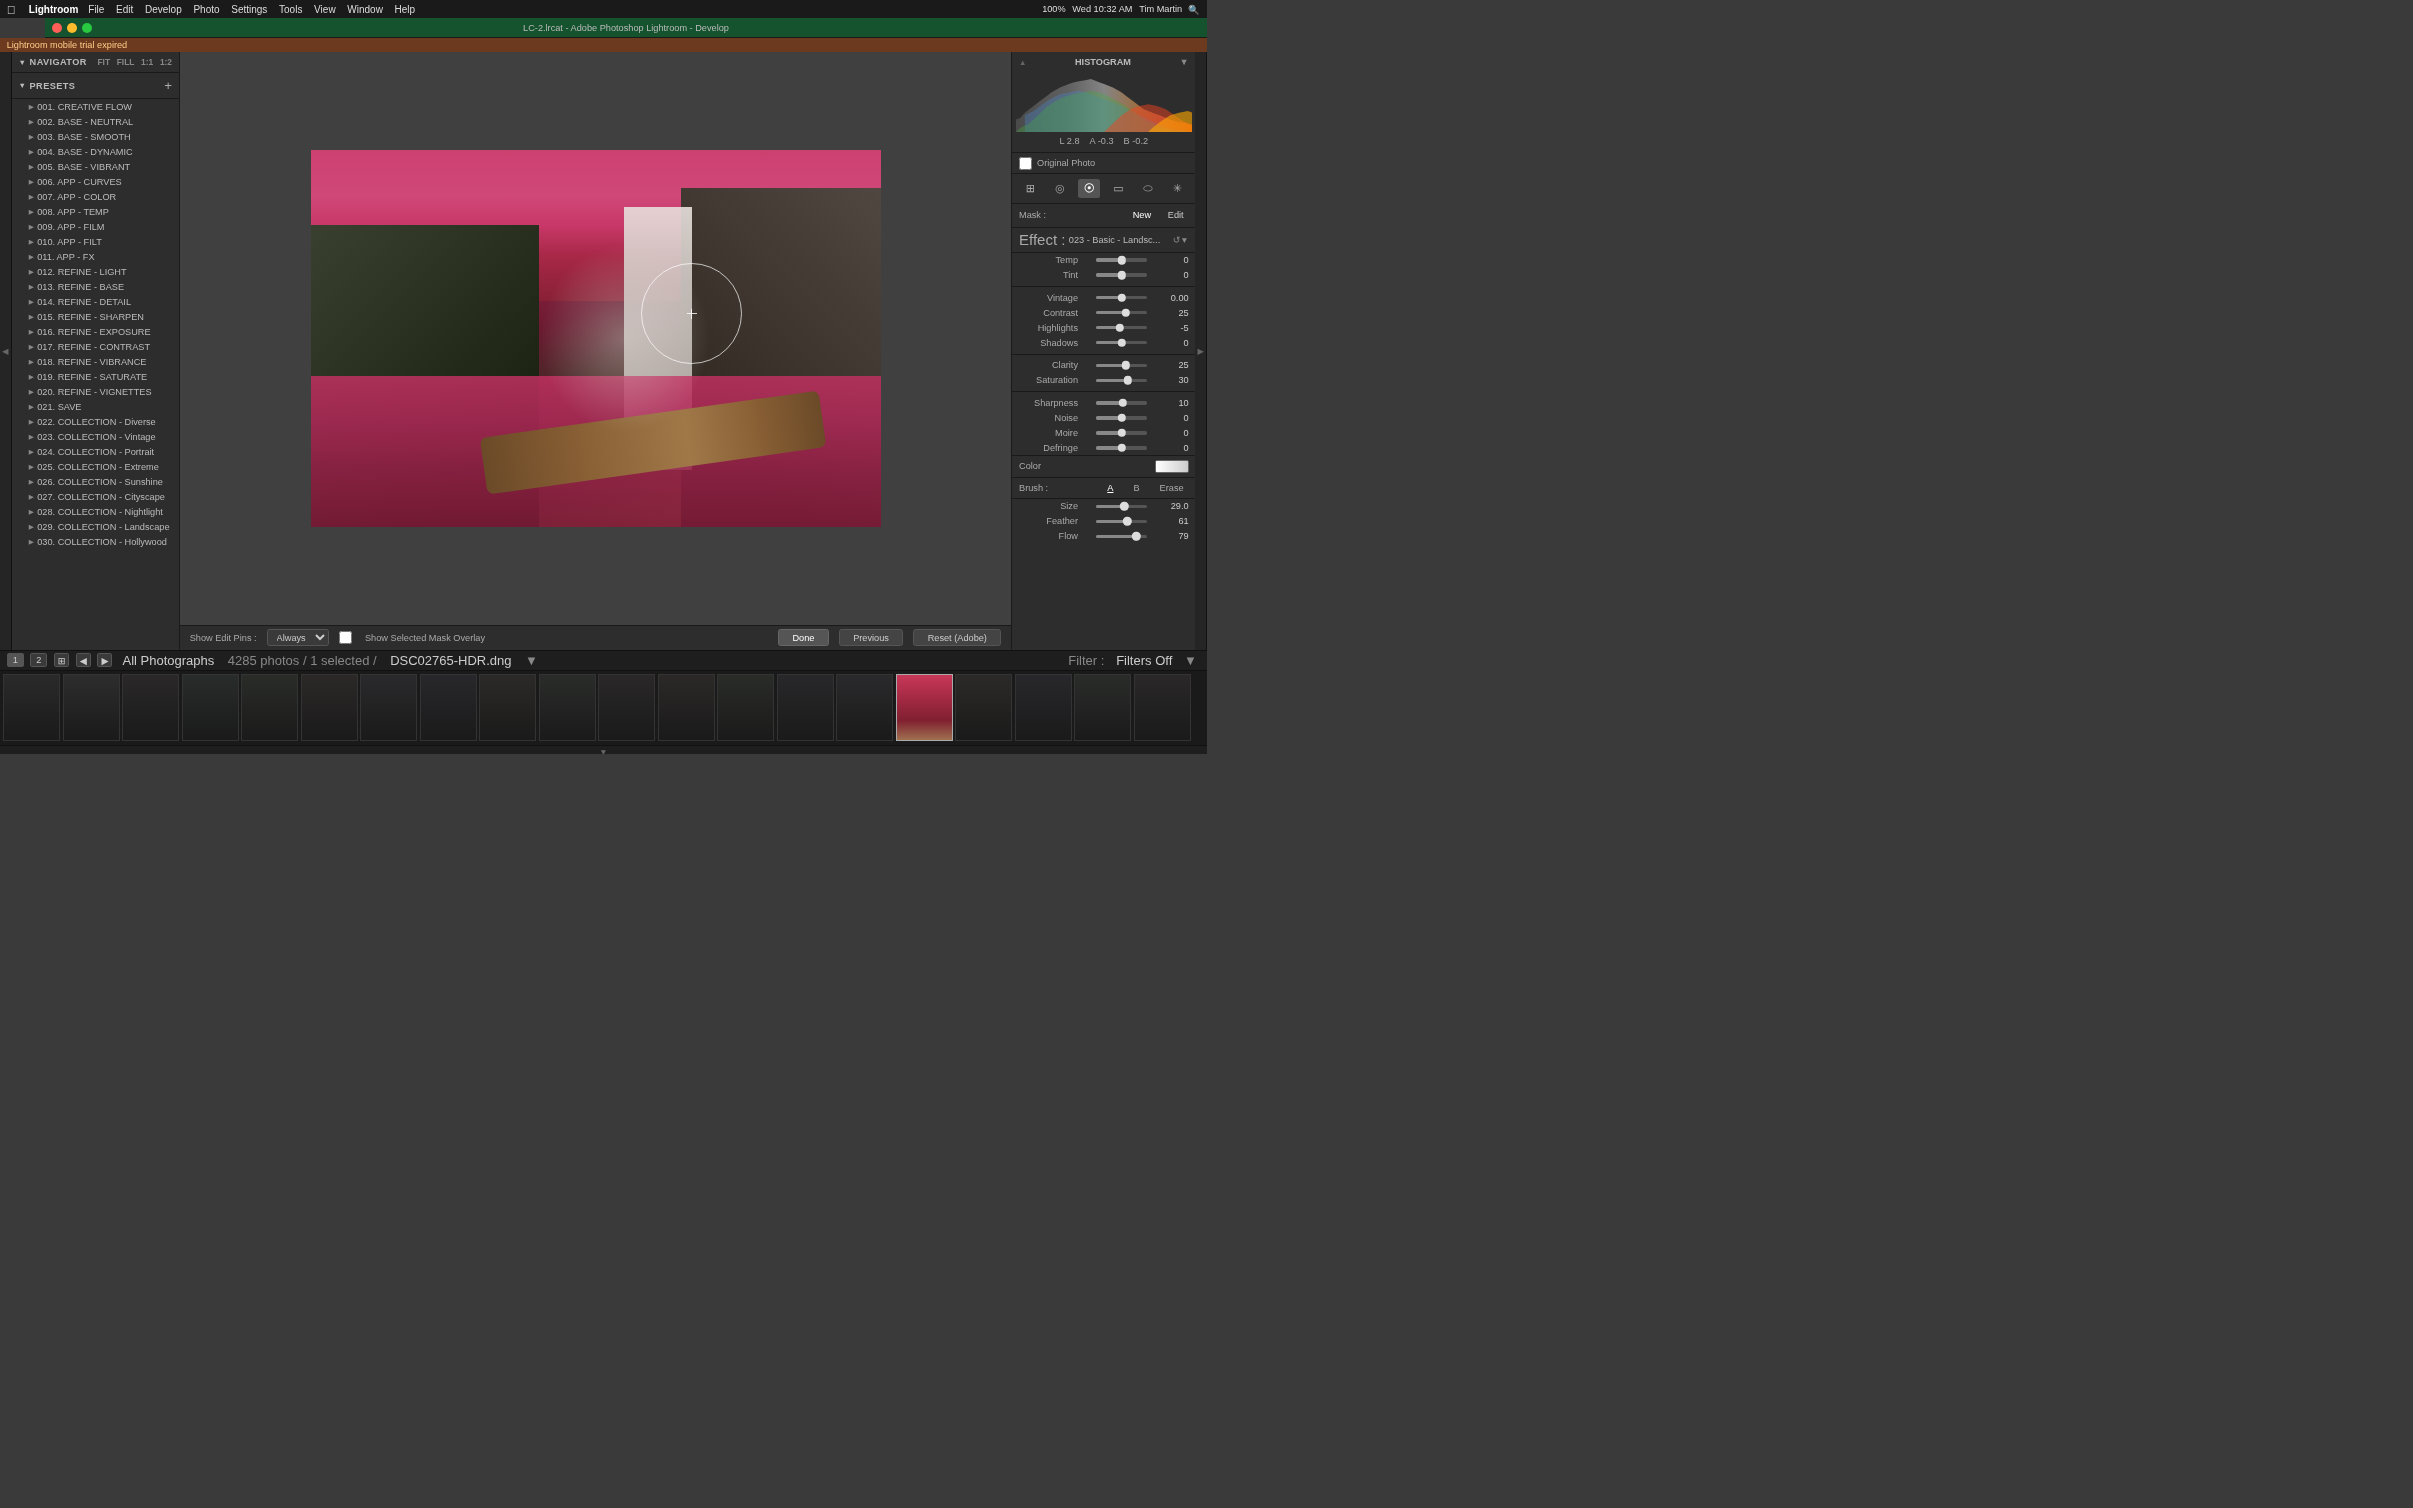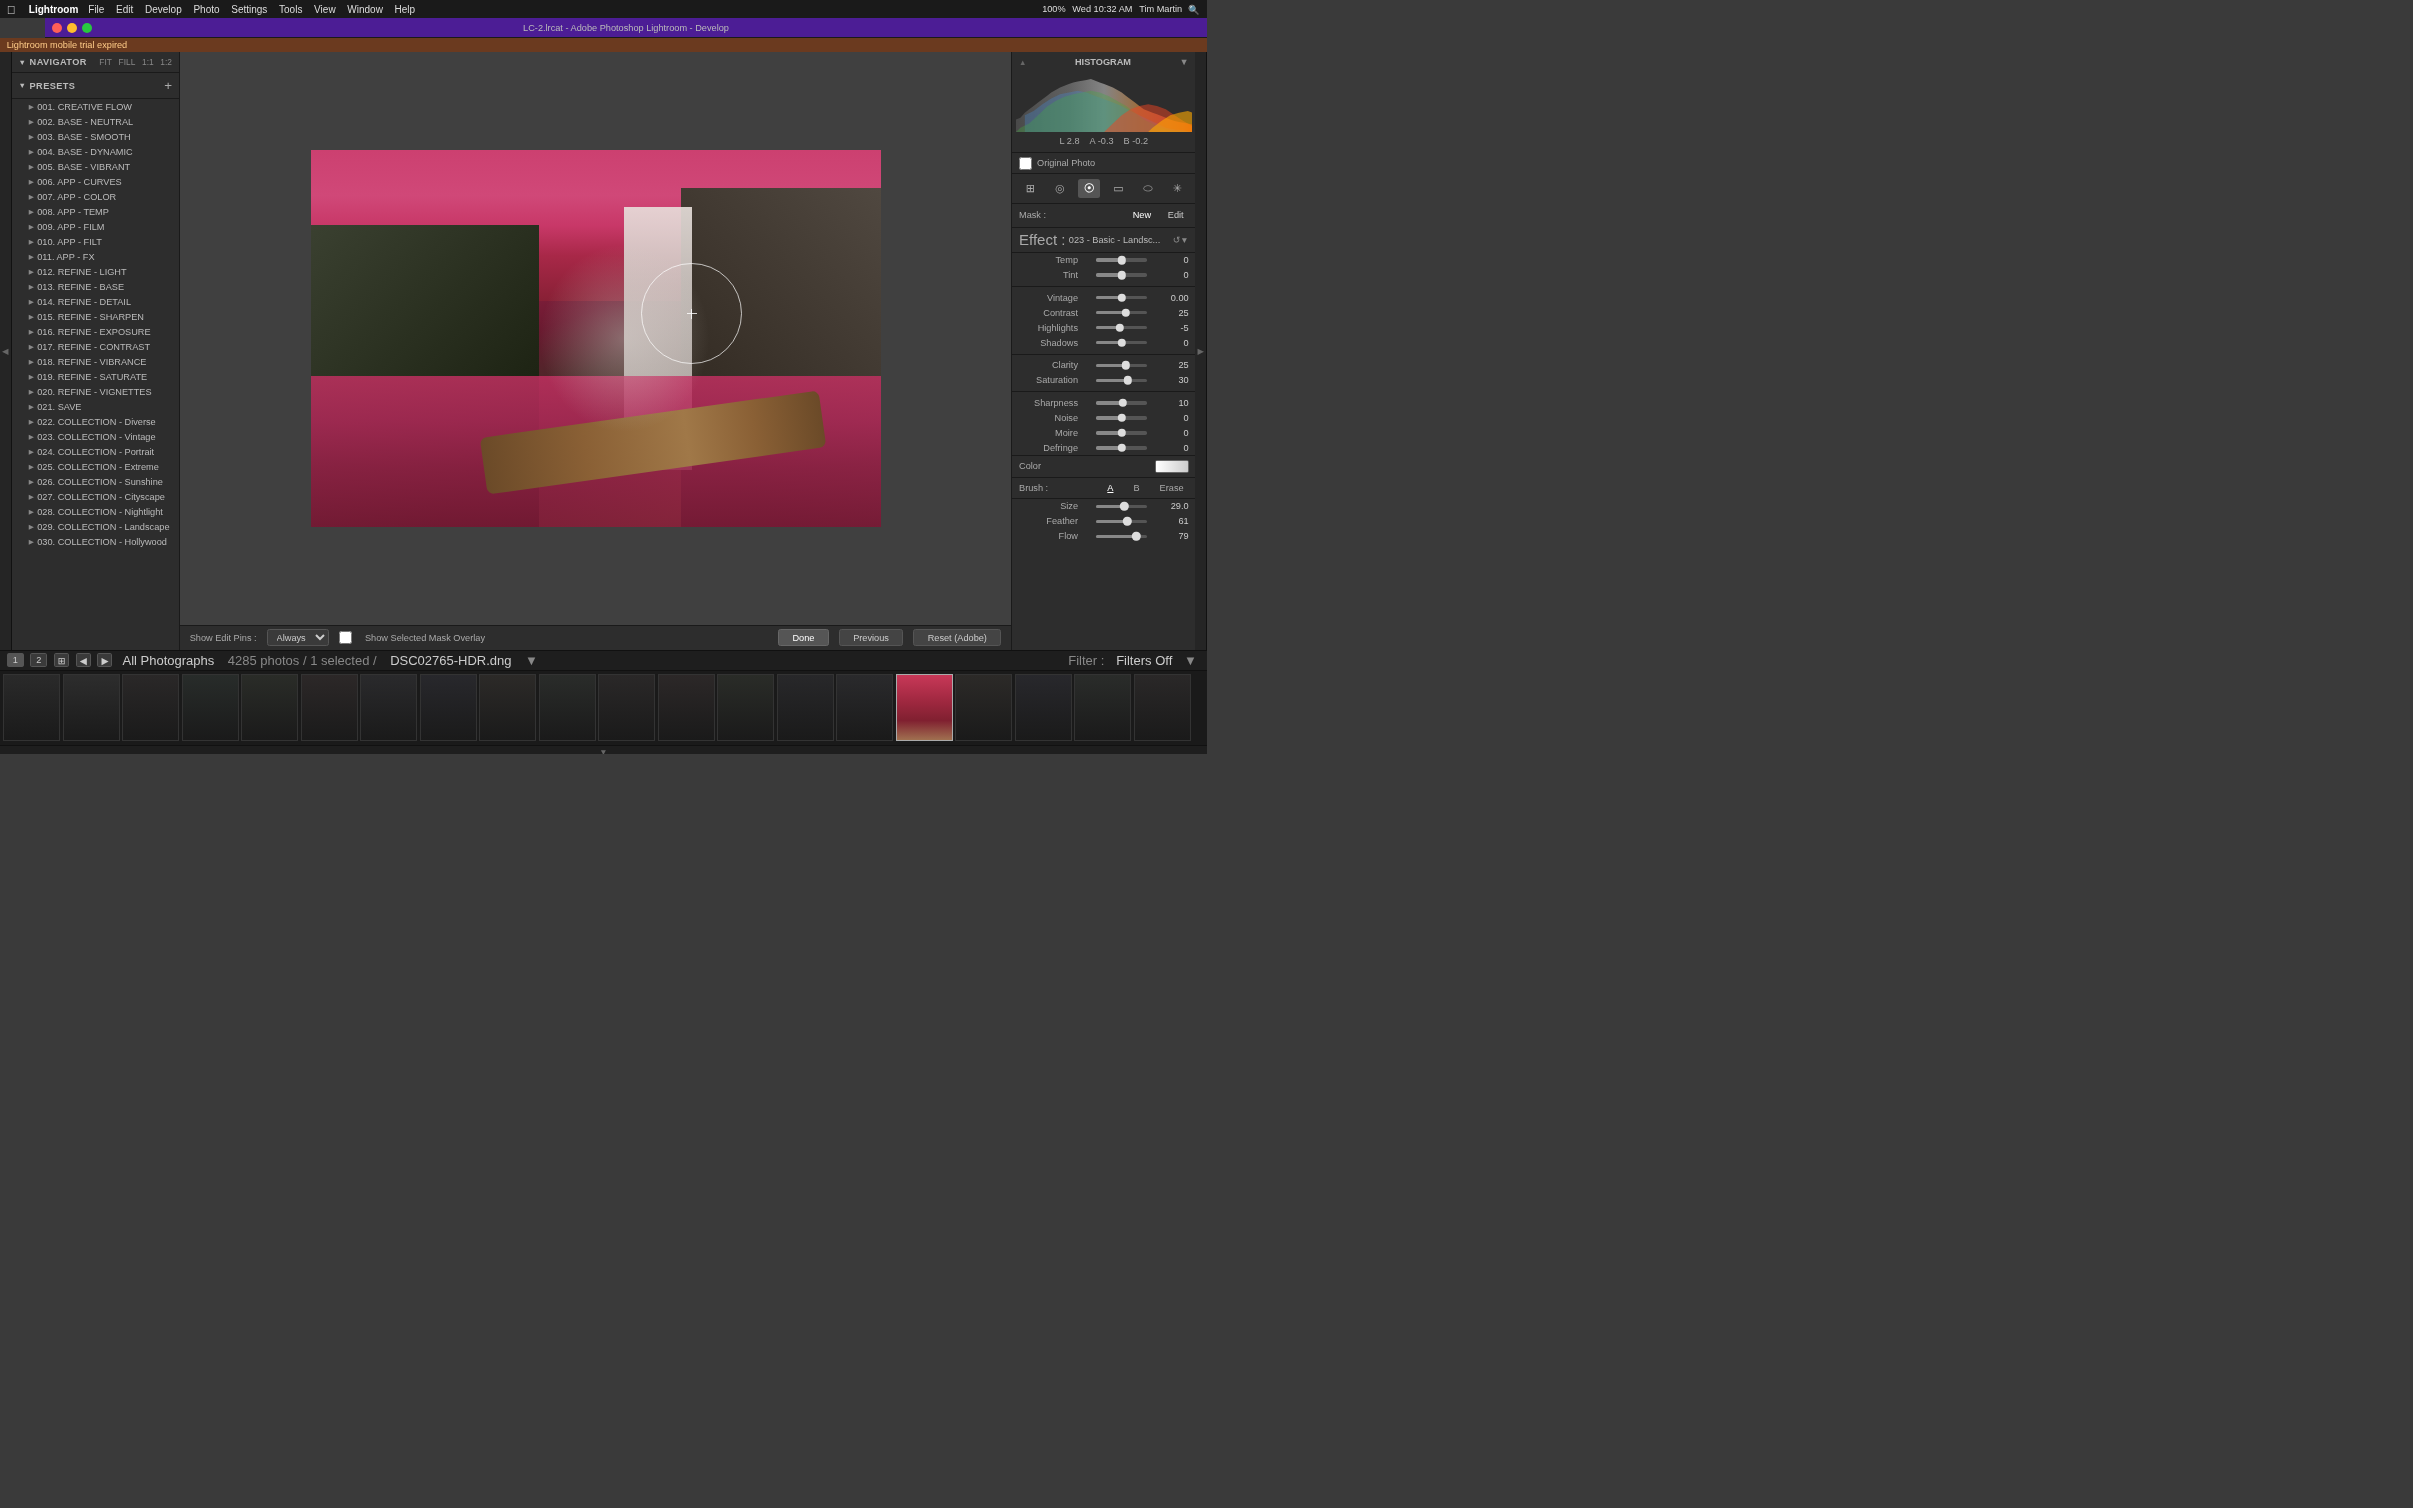--- a/index.html
+++ b/index.html
@@ -35,21 +35,21 @@
       margin-left: auto;
       display: flex;
       align-items: center;
       gap: 6.7px;
       font-size: 9.2px;
     }
 
     
     #titlebar {
       height: 20px;
-      background: #4c1d95;
+      background: #14532d;
       display: flex;
       align-items: center;
       justify-content: center;
       font-size: 9.2px;
       color: #bbb;
       border-bottom: 0.8px solid #1a1a1a;
       position: relative;
       margin-left: 45px;
     }
     .traffic-lights {
@@ -111,21 +111,21 @@
       color: #bbb;
       text-transform: uppercase;
       letter-spacing: 0.4px;
     }
     .section-controls {
       display: flex;
       gap: 6.7px;
       font-size: 8.4px;
       color: #888;
     }
-    .section-control { cursor: pointer; }
+    .section-control { cursor: pointer; font-weight: bold; }
 
     #presets-section {
       flex: 1;
       overflow-y: auto;
       overflow-x: hidden;
     }
     #presets-section::-webkit-scrollbar { width: 3.4px; }
     #presets-section::-webkit-scrollbar-track { background: #2d2d2d; }
     #presets-section::-webkit-scrollbar-thumb { background: #555; }
 

